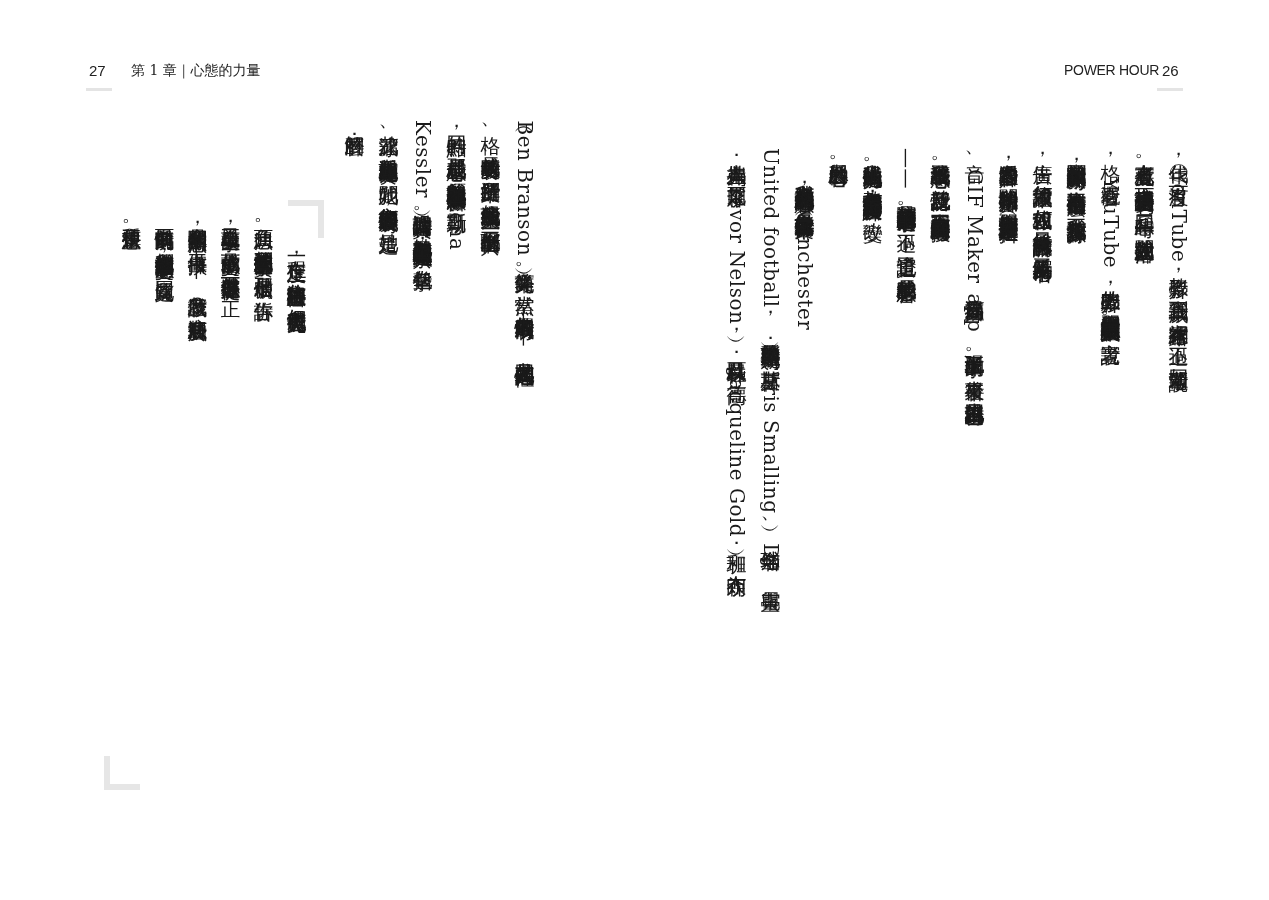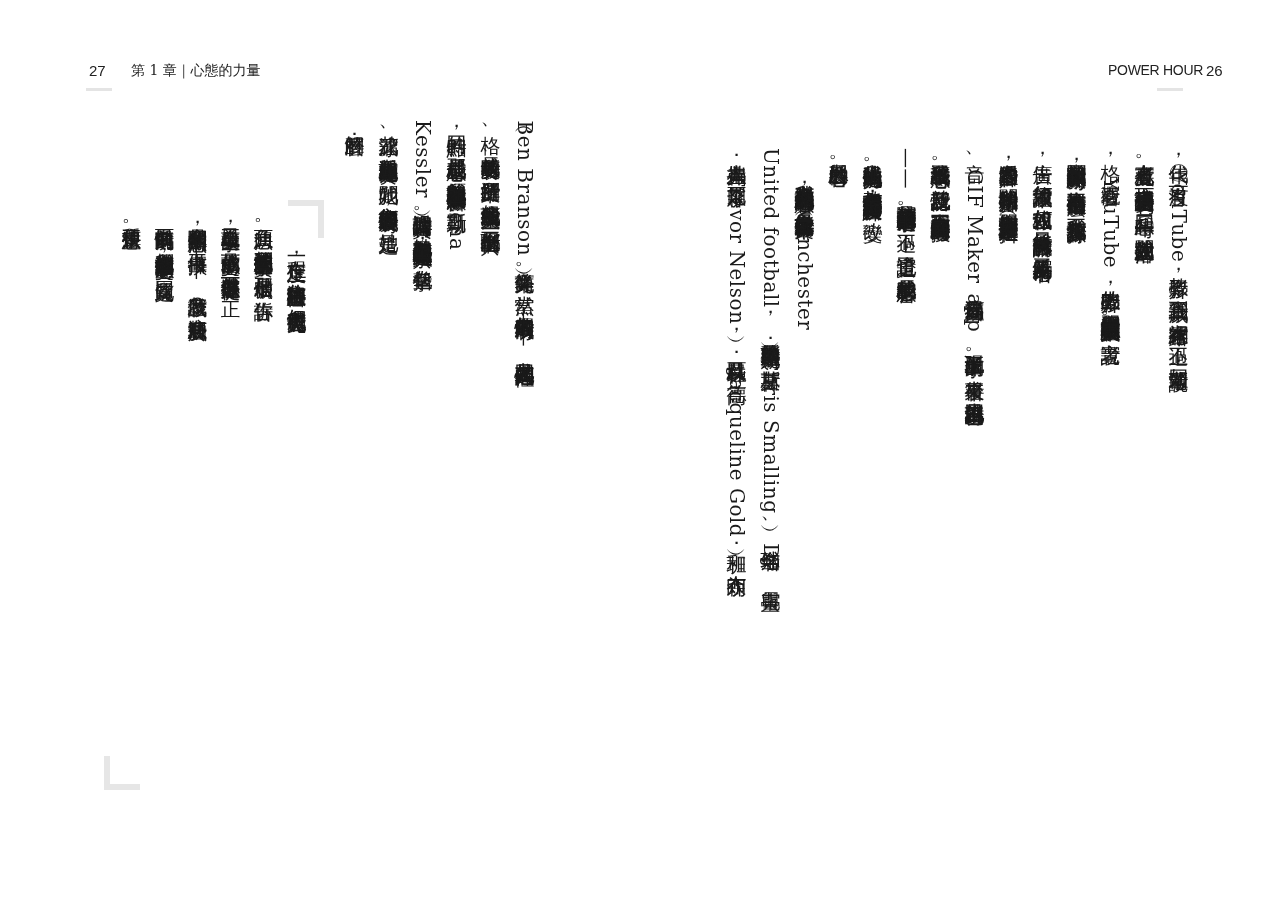--- a/index.html
+++ b/index.html
@@ -92,22 +92,22 @@
   <div class="vcol quote" style="left:280px; top:245px; height:560px;">在一定程度上，你容許你的想法阻礙了自己，但我們也有能力克服</div>
   <div class="vcol quote" style="left:247px; top:213px; height:580px;">負面想法。我們的想法並不代表全部的事實。那只是一個信號，告訴你</div>
   <div class="vcol quote" style="left:214px; top:213px; height:580px;">目前正在發生的事，或是你當下的感受，然而你可以選擇是否聽從。正</div>
   <div class="vcol quote" style="left:181px; top:213px; height:580px;">念是學習關照你的想法，再做出抉擇——我該怎麼做？這想法有助於我</div>
   <div class="vcol quote" style="left:148px; top:213px; height:580px;">面對目前的情況嗎？我們也會有錯誤的信念和虛假的感受，因此質疑這</div>
   <div class="vcol quote" style="left:115px; top:213px; height:580px;">種想法很重要。</div>
   <div class="bracket-bottom"></div>
 </div>
 
 <div>
-  <div class="running-head sans" style="left:1108px;text-align:right;">POWER HOUR</div>
-  <div class="page-num" style="left:1206px;">26</div>
+  <div class="running-head sans" style="left:1064px;text-align:right;">POWER HOUR</div>
+  <div class="page-num" style="left:1162px;">26</div>
   <div class="page-num-bar" style="left:1157px;"></div>
 
   <div class="vcol" style="left:1162px; top:148px; height:700px;">〇年代，可沒有YouTube教學影片，直到我十三歲，家裡才有網路。不過，如同老一輩常說，</div>
   <div class="vcol" style="left:1128px; top:148px; height:700px;">有志者事竟成。接下來高科技讓一切變得更便利。回想二〇一二年時，我開始建立個人部落</div>
   <div class="vcol" style="left:1094px; top:148px; height:700px;">格，邊觀看 YouTube 上的教學影片，邊學習利用最基本的網誌版型架設個人網頁。老實說，</div>
   <div class="vcol" style="left:1060px; top:148px; height:700px;">當我剛開始我的個人教練業務時，根本還搞不清楚自己在做什麼；我不知道該花多少預算打</div>
   <div class="vcol" style="left:1026px; top:148px; height:700px;">廣告，該如何管控成本，或如何報稅，最後只能向一位會計師請教。為了觸及比目前二十名</div>
   <div class="vcol" style="left:992px; top:148px; height:700px;">客戶還多的潛在客戶，我開始學習拍攝影片，學習剪輯與上傳影片到網路上（而這還是在抖</div>
   <div class="vcol" style="left:958px; top:148px; height:700px;">音、GIF Maker這類簡易直播 app 出現前五年的事了）。事後來看，也許就是因為迫不得已，</div>
   <div class="vcol" style="left:924px; top:148px; height:700px;">讓我培養出了成長心態。就我記憶所及，我一直在不知不覺中持續訓練自己正向思考的技巧</div>

